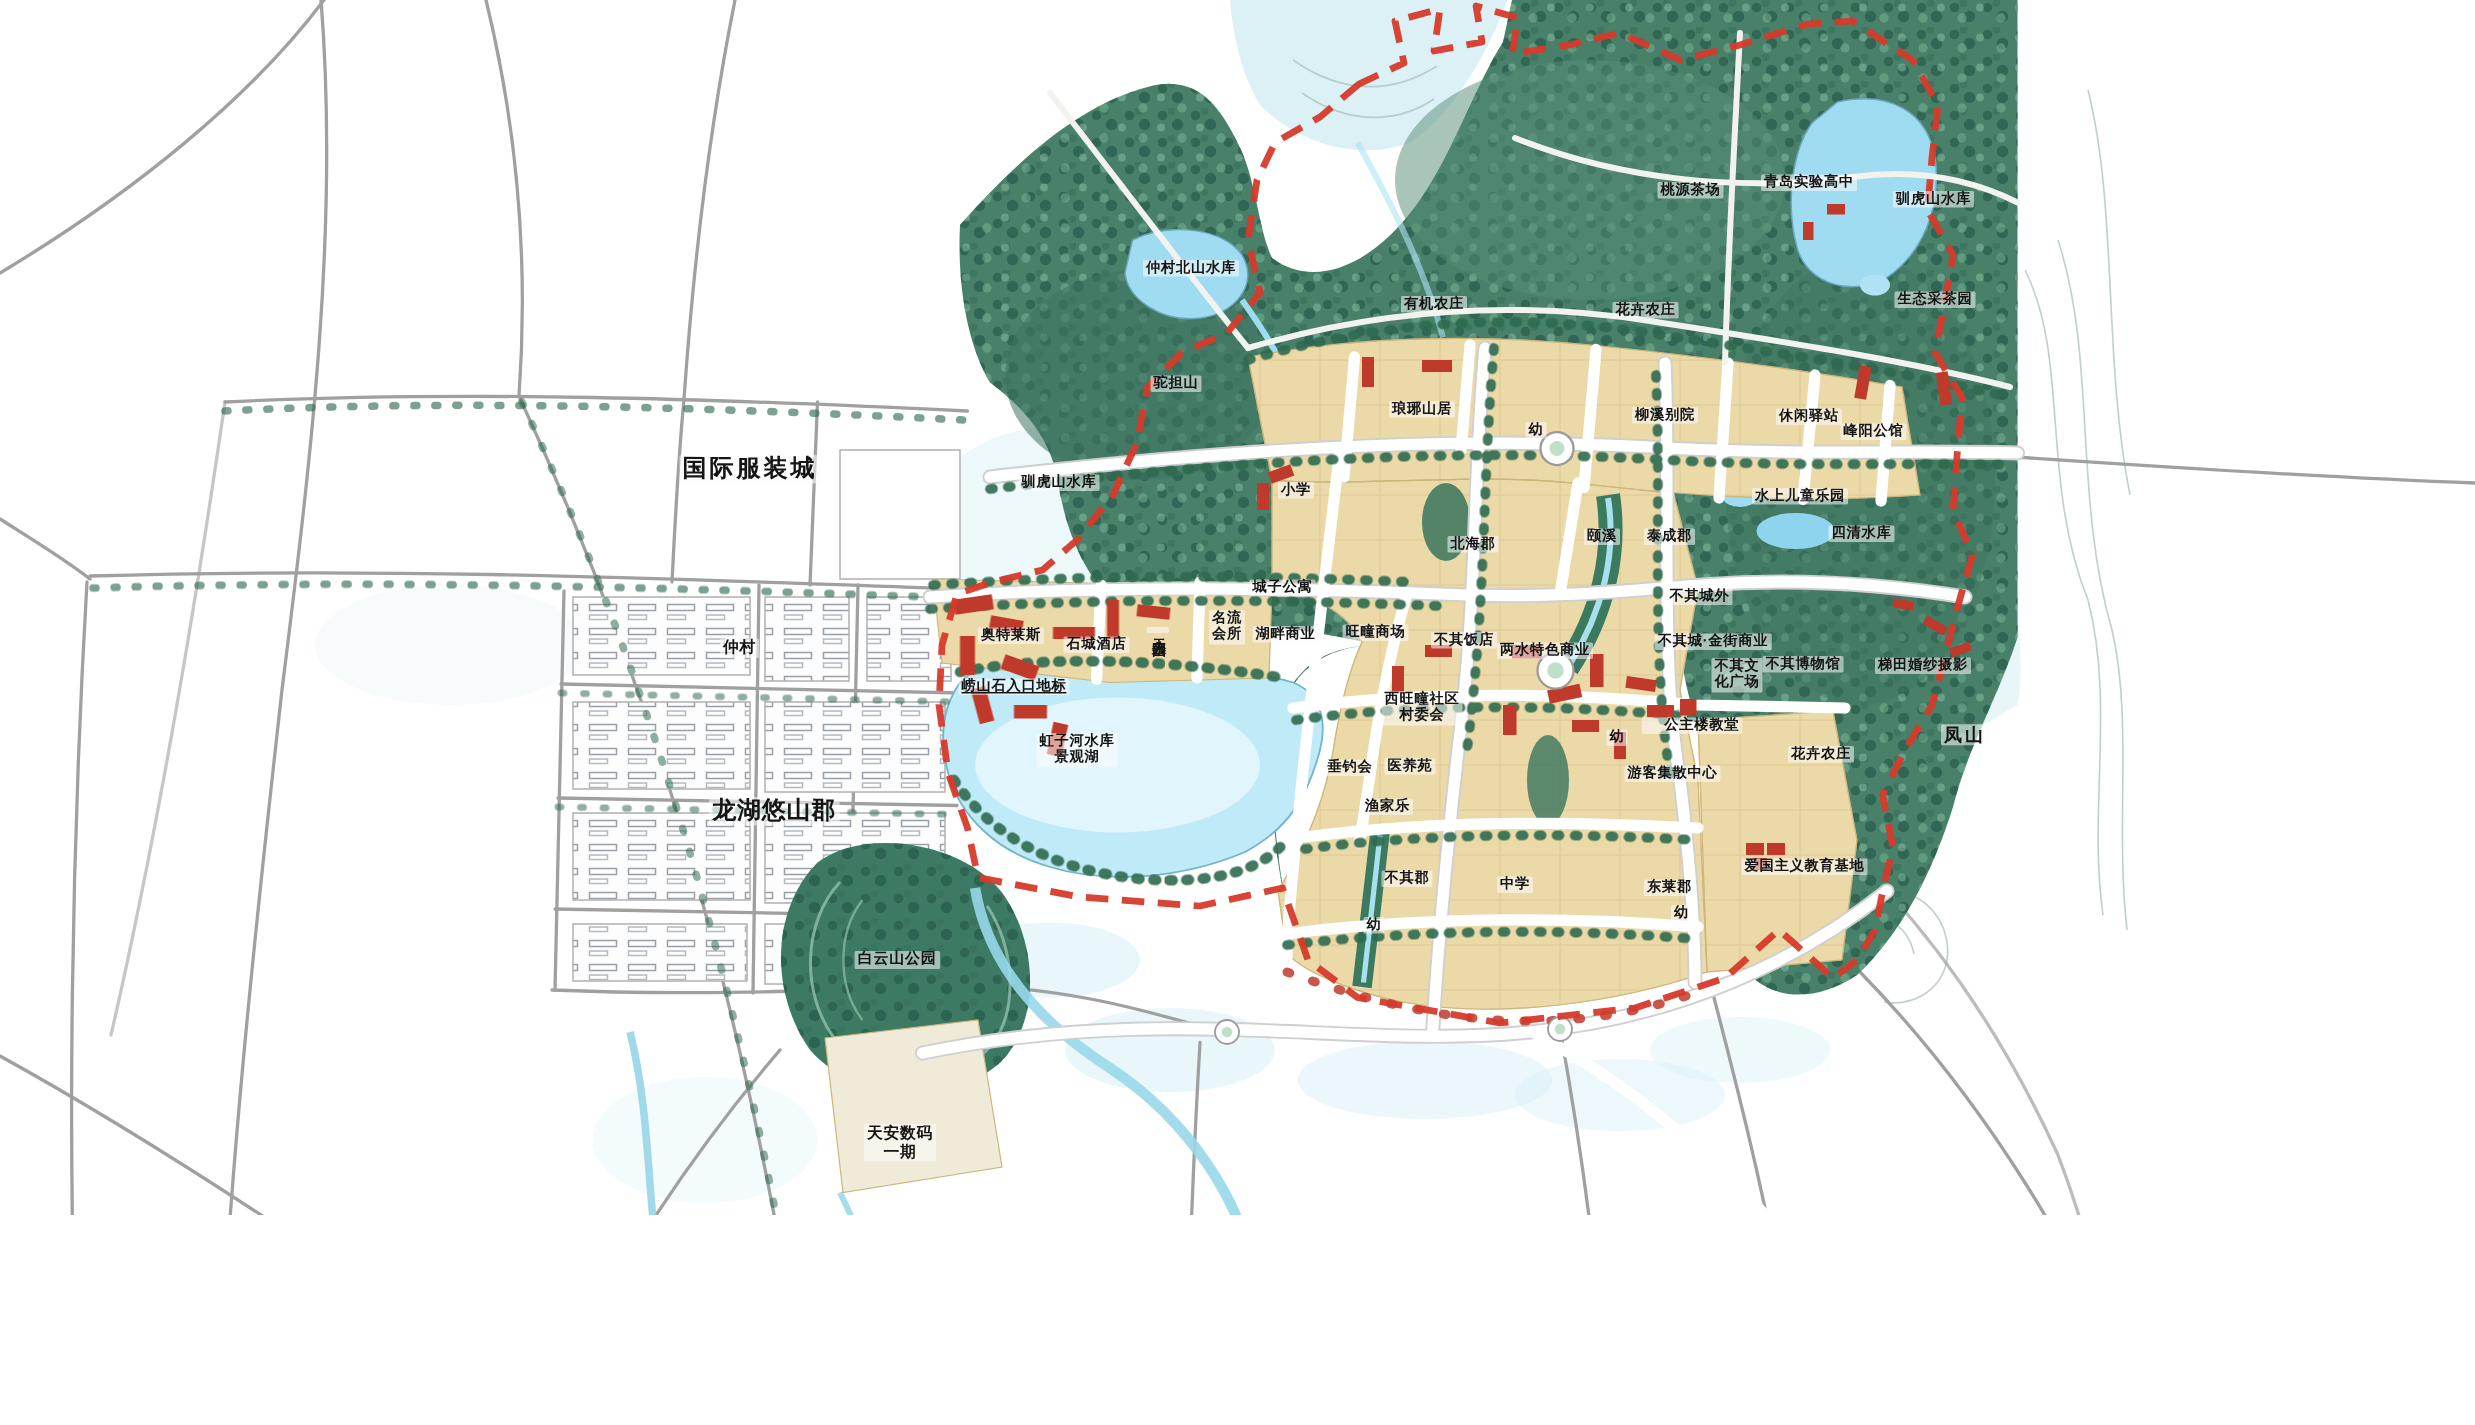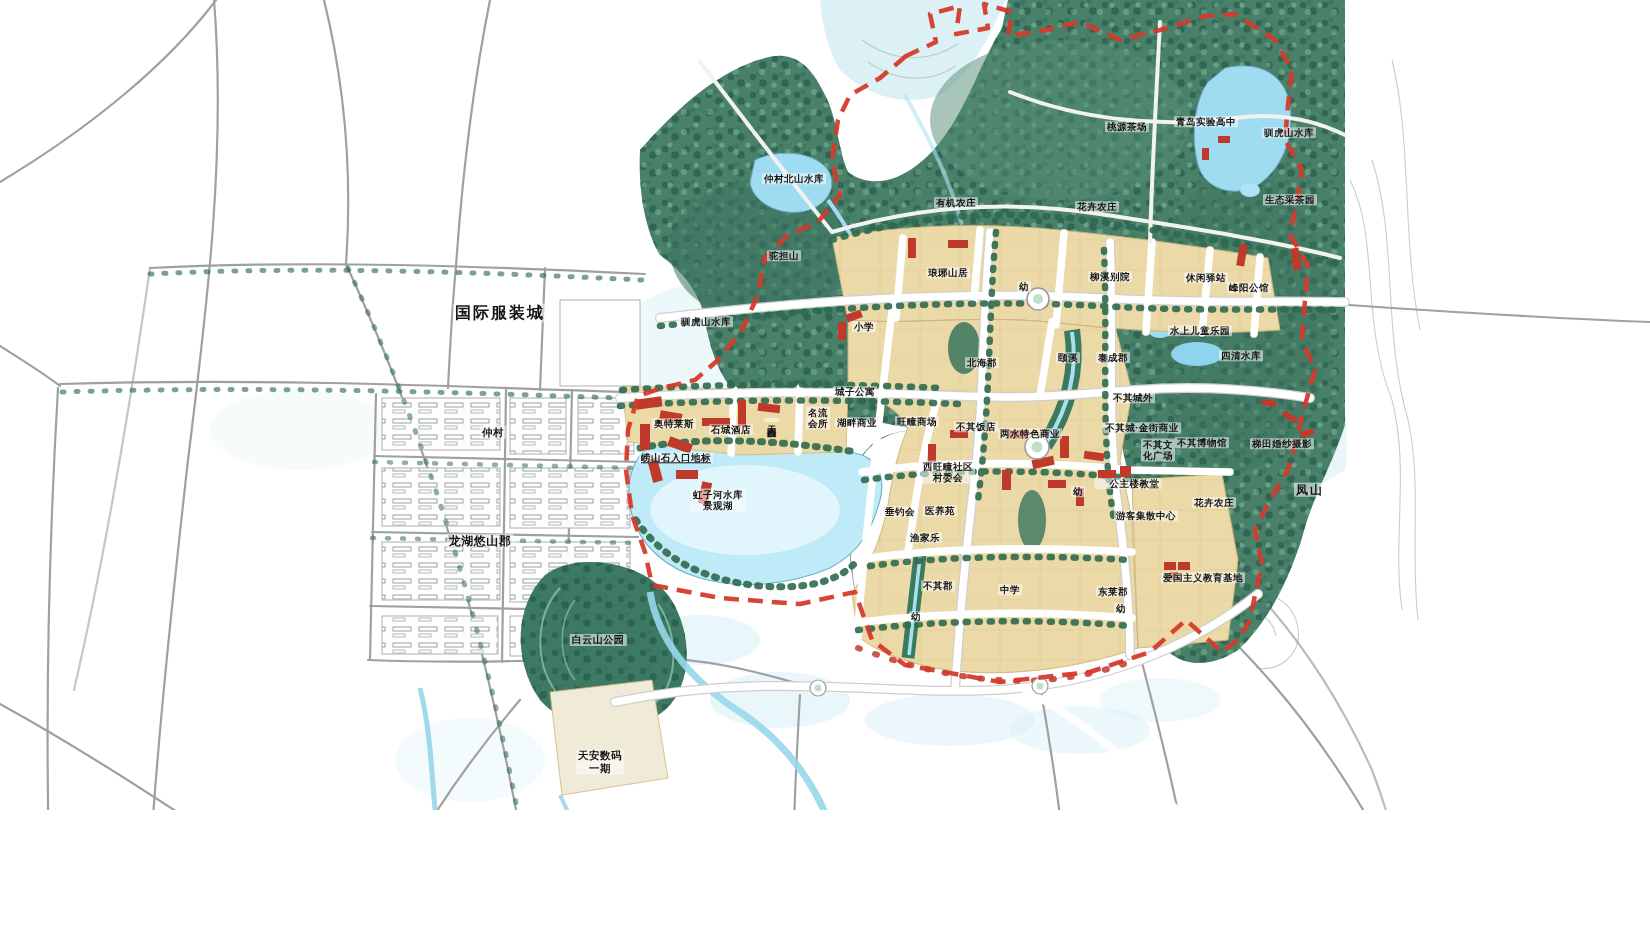--- a/index.html
+++ b/index.html
@@ -314,25 +314,25 @@
       <div class="map-label" style="left: 948px; top: 472px;">西旺疃社区
 村委会</div>
       <div class="map-label" style="left: 676px; top: 458px; text-decoration: underline;">崂山石入口地标</div>
       <div class="map-label" style="left: 718px; top: 500px;">虹子河水库
 景观湖</div>
       <div class="map-label" style="left: 900px; top: 512px;">垂钓会</div>
       <div class="map-label" style="left: 940px; top: 511px;">医养苑</div>
       <div class="map-label" style="left: 925px; top: 538px; text-align: center;">渔家乐</div>
       <div class="map-label" style="left: 1078px; top: 492px;">幼</div>
       <div class="map-label" style="left: 1128px; top: 484px; padding-left: 15px;">公主楼教堂</div>
-      <div class="map-label" style="left: 1146px; top: 516px;">游客集散中心</div>
+      <div class="map-label" style="left: 1115px; top: 516px;">游客集散中心</div>
       <div class="map-label" style="left: 1214px; top: 503px;">花卉农庄</div>
       <div class="map-label big" style="left: 1310px; top: 490px; font-size: 12px;">凤山</div>
       <div class="map-label" style="left: 493px; top: 432px; font-size: 10.5px;">仲村</div>
-      <div class="map-label" style="left: 480px; top: 541px; font-size: 12px;">龙湖悠山郡</div>
+      <div class="map-label" style="left: 516px; top: 541px; font-size: 16px;">龙湖悠山郡</div>
       <div class="map-label" style="left: 598px; top: 640px; font-size: 10px;">白云山公园</div>
       <div class="map-label" style="left: 600px; top: 762px; font-size: 10.5px;">天安数码
 一期</div>
       <div class="map-label" style="left: 938px; top: 586px;">不其郡</div>
       <div class="map-label" style="left: 1010px; top: 590px;">中学</div>
       <div class="map-label" style="left: 1113px; top: 592px;">东莱郡</div>
       <div class="map-label" style="left: 1121px; top: 609px;">幼</div>
       <div class="map-label" style="left: 916px; top: 617px;">幼</div>
       <div class="map-label" style="left: 1203px; top: 578px;">爱国主义教育基地</div>
     </div>

